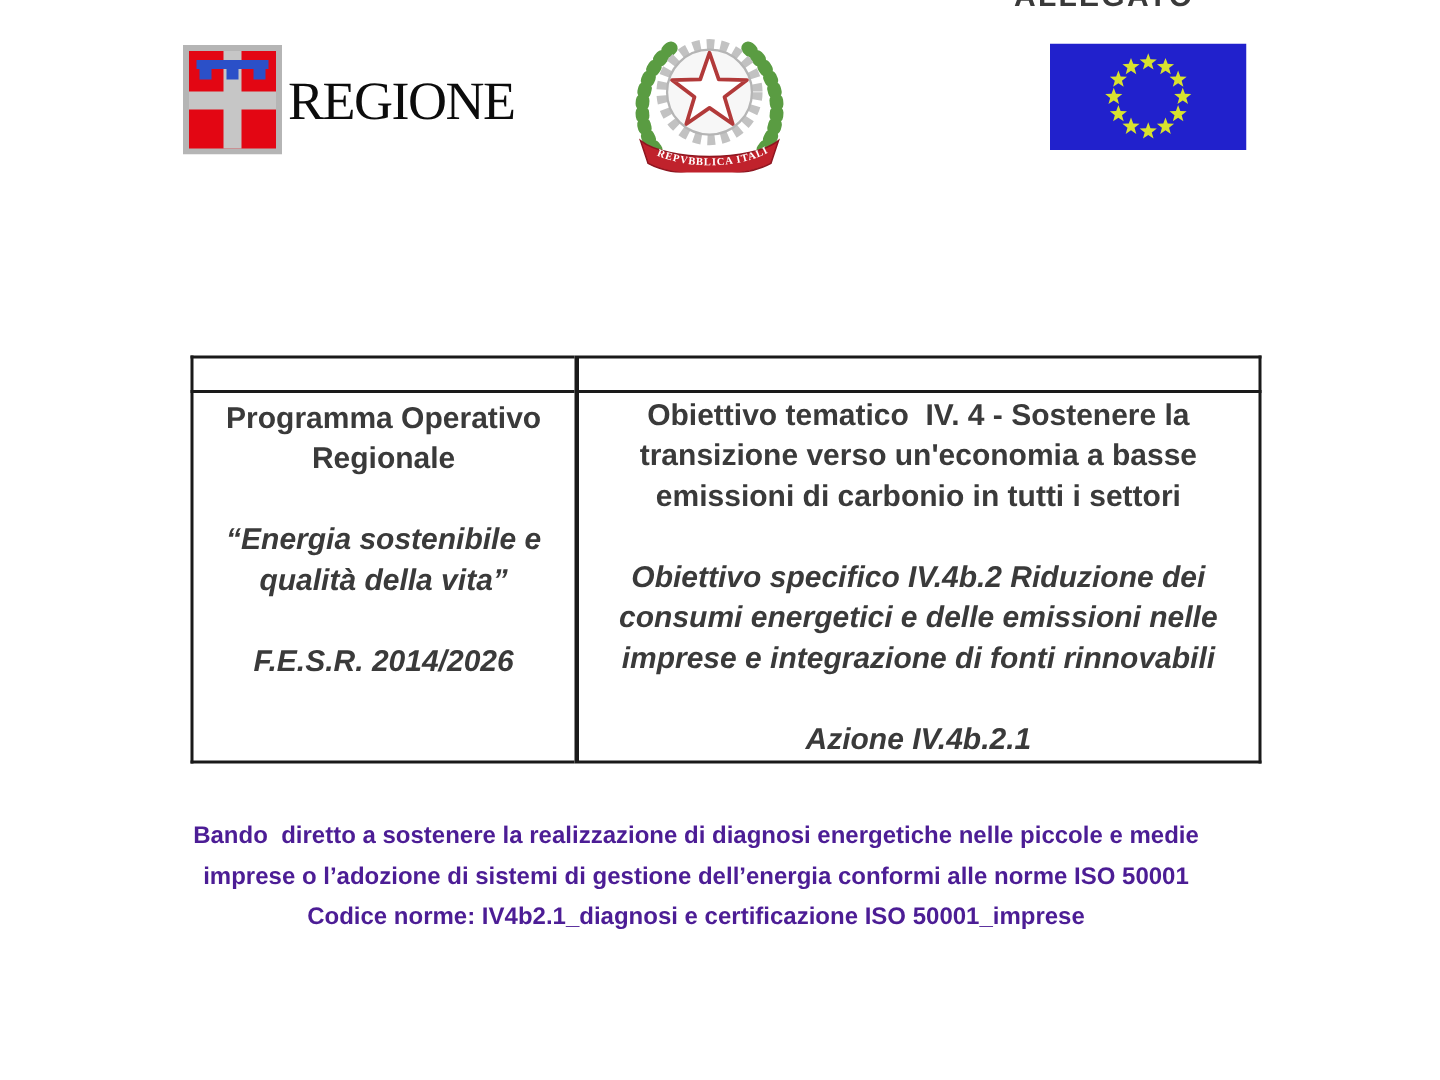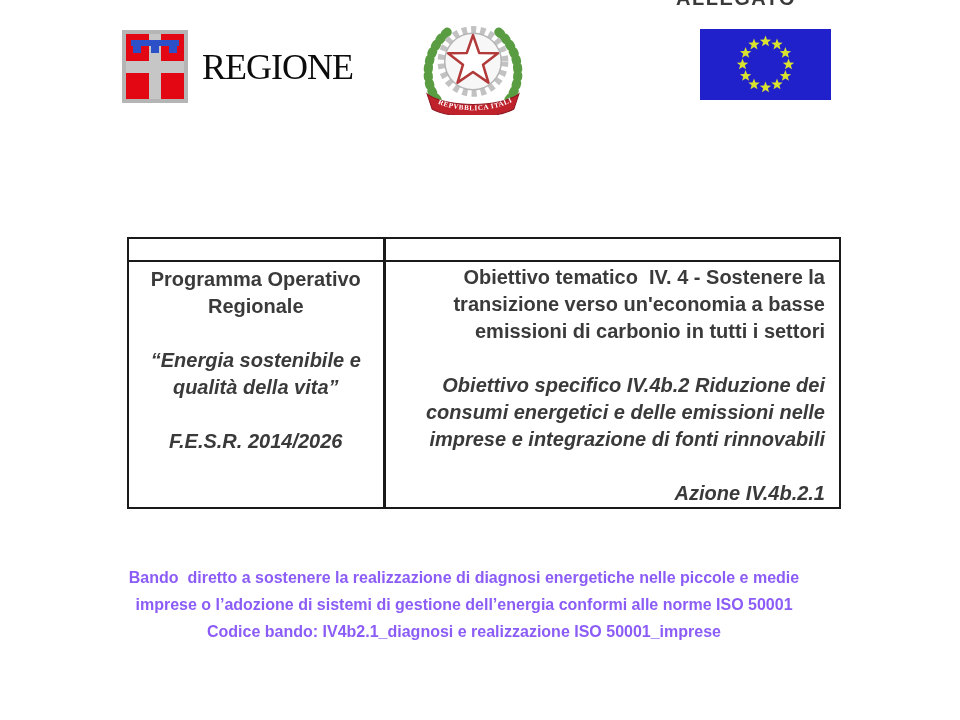--- a/index.html
+++ b/index.html
@@ -5,41 +5,41 @@
   html,body{margin:0;padding:0;}
   body{width:960px;height:720px;background:#ffffff;overflow:hidden;
        font-family:"Liberation Sans",sans-serif;}
   .page{position:relative;width:960px;height:720px;background:#fff;overflow:hidden;}
 
   
   .allegato{position:absolute;top:-13px;left:676px;font-size:20px;font-weight:bold;
             color:#3a3a3a;letter-spacing:1.5px;}
 
   
-  .logo-rp{position:absolute;left:122px;top:30px;display:flex;align-items:center;gap:14px;}
+  .logo-rp{position:absolute;left:122px;top:30px;display:flex;align-items:center;gap:4px;}
   .rp-text{font-family:"Liberation Serif",serif;font-weight:normal;color:#0c0c0c;
            font-size:36px;line-height:36px;letter-spacing:-1px;white-space:nowrap;}
   .emblem{position:absolute;left:414px;top:19px;}
   .euflag{position:absolute;left:700px;top:29px;}
 
   
   table.program{position:absolute;left:127px;top:237px;width:714px;height:246px;
                 border-collapse:collapse;table-layout:fixed;}
   table.program td{border:2px solid #1a1a1a;vertical-align:top;color:#3a3a3a;
                    font-weight:bold;font-size:20px;line-height:27px;}
   table.program td.c1{width:256px;border-right:3px solid #1a1a1a;text-align:center;
                       padding:4px 10px 0 10px;}
-  table.program td.c2{text-align:right;padding:2px 14px 0 14px;margin-left:44px;}
+  table.program td.c2{text-align:center;padding:2px 14px 0 14px;margin-left:44px;}
   table.program tr.hdr td{height:21px;padding:0;}
   table.program p{margin:0;white-space:pre-wrap;}
   table.program p + p{margin-top:27px;font-style:italic;}
 
   
-  .footer{position:absolute;left:0;top:564px;width:928px;text-align:center;
-          color:#8b5cf6;font-weight:bold;font-size:16px;line-height:27px;}
+  .footer{position:absolute;left:0;top:544px;width:928px;text-align:center;
+          color:#4c1d95;font-weight:bold;font-size:16px;line-height:27px;}
   .footer div{white-space:pre-wrap;}
 </style>
 </head>
 <body>
 
 <div class="page">
 
   <div class="allegato">ALLEGATO</div>
 
   <div class="logo-rp">
@@ -117,16 +117,16 @@
         <p>Obiettivo specifico IV.4b.2 Riduzione dei consumi energetici e delle emissioni nelle imprese e integrazione di fonti rinnovabili</p>
         <p>Azione IV.4b.2.1</p>
       </td>
     </tr>
   </tbody>
     </table>
 
   <div class="footer">
     <div>Bando  diretto a sostenere la realizzazione di diagnosi energetiche nelle piccole e medie</div>
     <div>imprese o l’adozione di sistemi di gestione dell’energia conformi alle norme ISO 50001</div>
-    <div>Codice bando: IV4b2.1_diagnosi e realizzazione ISO 50001_imprese</div>
+    <div>Codice norme: IV4b2.1_diagnosi e certificazione ISO 50001_imprese</div>
   </div>
 
 </div>
 
 </body></html>

